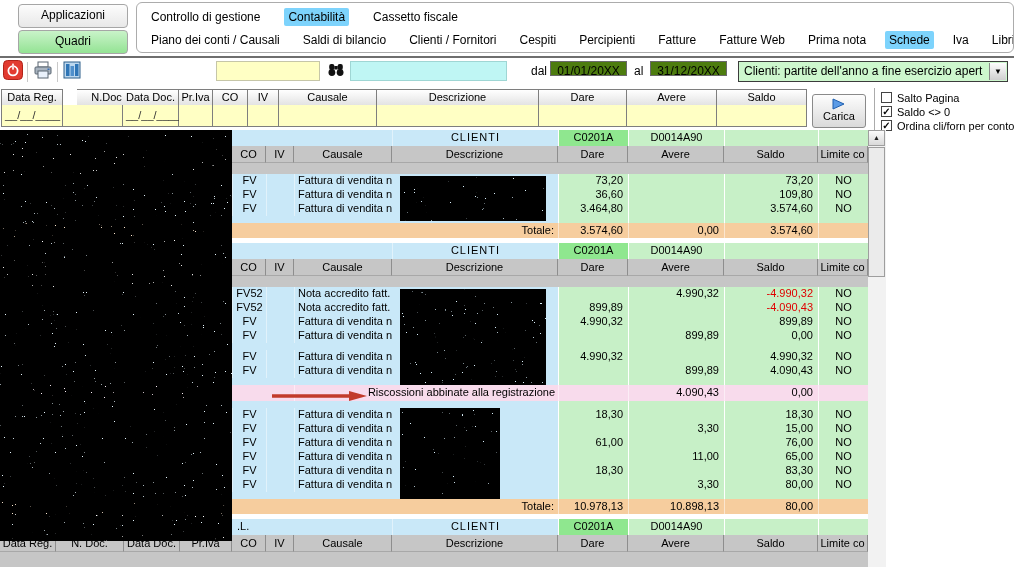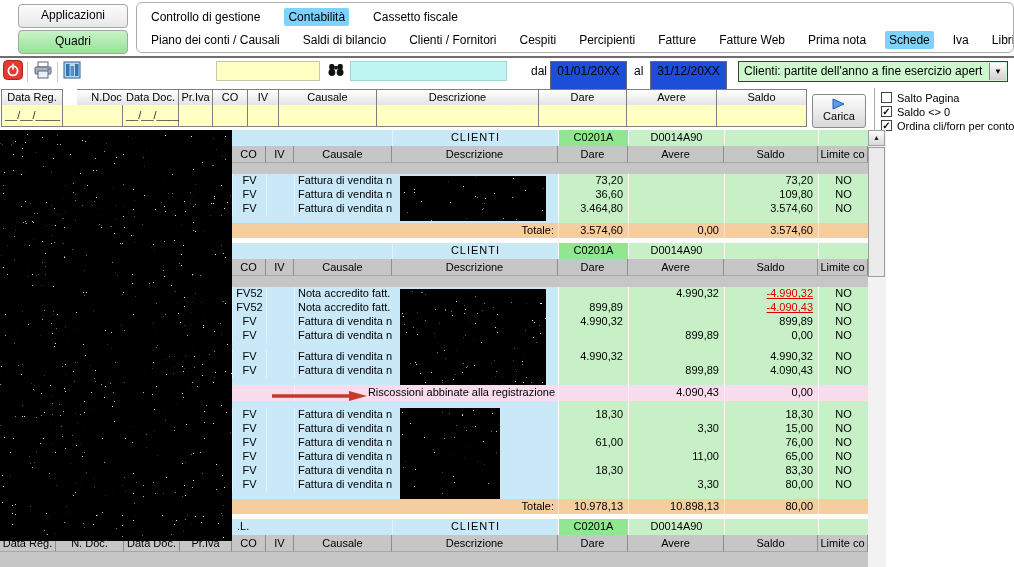--- a/index.html
+++ b/index.html
@@ -24,21 +24,21 @@
   .tbicon{position:absolute;top:2px;width:20px;height:20px;}
   .vsep{position:absolute;top:4px;width:1px;height:20px;background:#C9C9C9;}
   #guide-btn{position:absolute;left:88px;top:1px;width:120px;height:23px;border:2px solid #2B5FA8;border-radius:14px;
              background:#fff;display:flex;align-items:center;justify-content:center;gap:3px;
              font-size:11.5px;font-weight:bold;color:#E87320;letter-spacing:.4px;box-sizing:border-box;cursor:pointer;}
   .tbinput{position:absolute;top:3px;height:20px;box-sizing:border-box;font:11px "Liberation Sans",sans-serif;padding:0 3px;}
   #search-input{left:216px;width:104px;background:#FFFFC4;border:1px solid #C6C6A8;}
   #find-input{left:350px;width:157px;background:#BFF6F4;border:1px solid #9FD6D4;}
   .tblabel{position:absolute;top:6px;font-size:12px;}
   #lbl-dal{left:531px;} #lbl-al{left:634px;}
-  .datebox{position:absolute;top:3px;width:77px;height:29px;background:#1d4ed8;border:1px solid #6A6A6A;
+  .datebox{position:absolute;top:3px;width:77px;height:15px;background:#4d7c0f;border:1px solid #6A6A6A;
            text-align:center;font-size:12px;line-height:18px;box-sizing:border-box;}
   #date-from{left:550px;} #date-to{left:650px;}
   #scope-select{position:absolute;left:738px;top:3px;width:270px;height:21px;border:1px solid #3C3C3C;background:#CDF7CD;
                 font-size:12px;line-height:19px;padding-left:5px;box-sizing:border-box;cursor:default;white-space:nowrap;overflow:hidden;}
   .selarrow{position:absolute;right:1px;top:1px;width:17px;height:17px;background:linear-gradient(#FDFDFD,#CFCFCF);
             border-left:1px solid #8A8A8A;text-align:center;line-height:17px;font-size:8px;box-sizing:border-box;}
   .selarrow::before{content:"▼";}
 
   
   #filter-panel{position:absolute;top:88px;left:0;width:1014px;height:42px;}
@@ -75,21 +75,21 @@
   .ghead{height:28px;background:#C6C6C6;}
   .gheadC{height:32px;}
   .dr{height:14px;line-height:13px;}
   .sp{height:7px;}
   .note{height:16px;line-height:15px;}
   .tot{height:15px;line-height:14px;}
   .gap{height:5px;}
   .num{text-align:right;padding-right:5px;}
   .ctr{text-align:center;}
   .rt{text-align:right;padding-right:3px;}
-  .negval{color:#E00000;text-decoration:underline;}
+  .negval{color:#E00000;}
   .ttl{letter-spacing:1px;}
   .arrow{position:absolute;left:272px;top:3px;width:95px;height:10px;z-index:2;}
 
   
   .noise{position:absolute;z-index:3;background:rgba(255,255,255,.5);pointer-events:none;}
   .noise svg{display:block;}
   .noise.patch{background:rgba(255,255,255,.3);}
 
   
   #scrollbar{position:absolute;left:868px;top:130px;width:18px;height:437px;background:#F2F2F2;z-index:4;box-sizing:border-box;}

